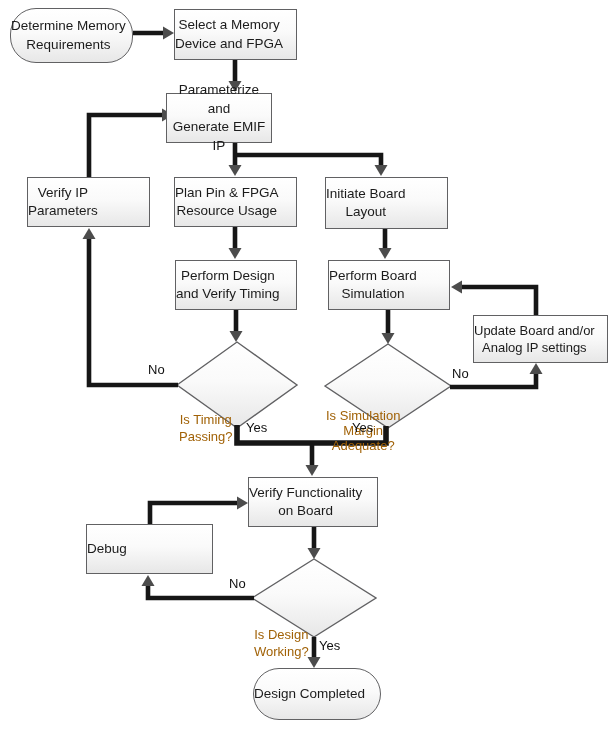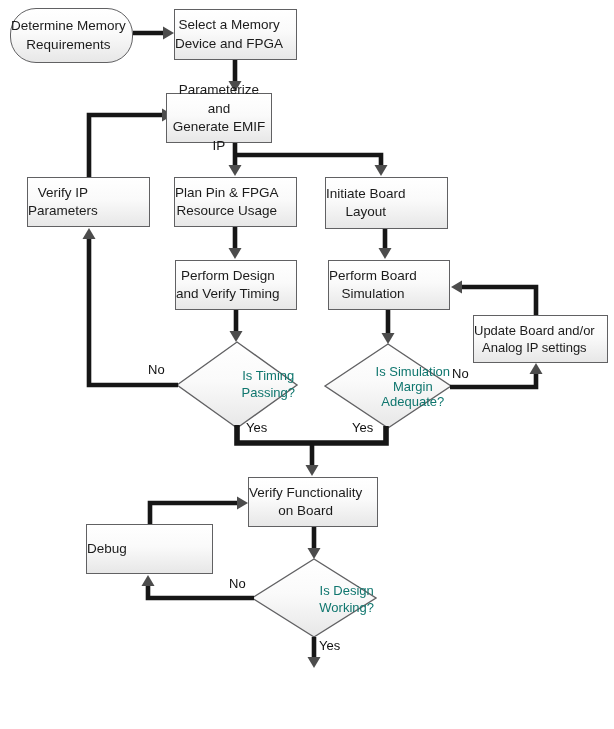--- a/index.html
+++ b/index.html
@@ -10,22 +10,22 @@
   }
   .wires { position:absolute; left:0; top:0; width:614px; height:729px; }
   .node {
     position:absolute; display:flex; align-items:center; justify-content:flex-start;
     text-align:center; color:#1b1b1b; font-size:13.5px; line-height:18.5px;
     background:linear-gradient(180deg,#ffffff 0%,#fafafa 45%,#e7e7e7 100%);
     border:1.4px solid #616163;
   }
   .term { border-radius:26px; }
   .dtext {
-    position:absolute; display:flex; align-items:center; justify-content:flex-end;
-    text-align:center; color:#0f766e; font-size:13px; line-height:15px;
+    position:absolute; display:flex; align-items:center; justify-content:flex-start;
+    text-align:center; color:#a16207; font-size:13px; line-height:15px;margin-top:44px;
   }
   .prelines { white-space:pre-line; }
   .lbl { position:absolute; font-size:13px; color:#101010; }
 </style>
 </head>
 <body>
 
 <div class="canvas">
 
   <svg class="wires" width="614" height="729" viewBox="0 0 614 729">
@@ -130,20 +130,23 @@
 
   <div class="node" style="left:248px;top:477px;width:130px;height:50px">
     <span class="prelines">Verify Functionality
 on Board</span>
   </div>
 
   <div class="node" style="left:86px;top:524px;width:127px;height:50px">
     <span class="prelines">Debug</span>
   </div>
 
+  <div class="node term" style="left:253px;top:668px;width:128px;height:52px">
+    <span class="prelines">Design Completed</span>
+  </div>
 
   <div class="dtext" style="left:179px;top:358px;width:116px;height:52px;line-height:17px">
     <span class="prelines">Is Timing
 Passing?</span>
   </div>
 
   <div class="dtext" style="left:326px;top:362px;width:124px;height:48px">
     <span class="prelines">Is Simulation
 Margin
 Adequate?</span>

